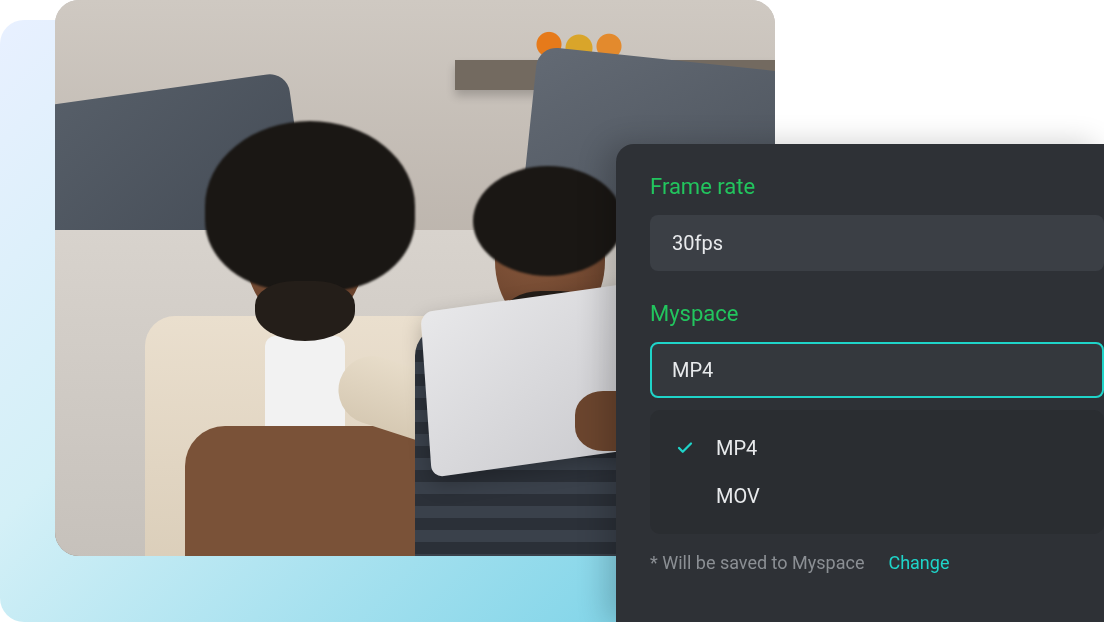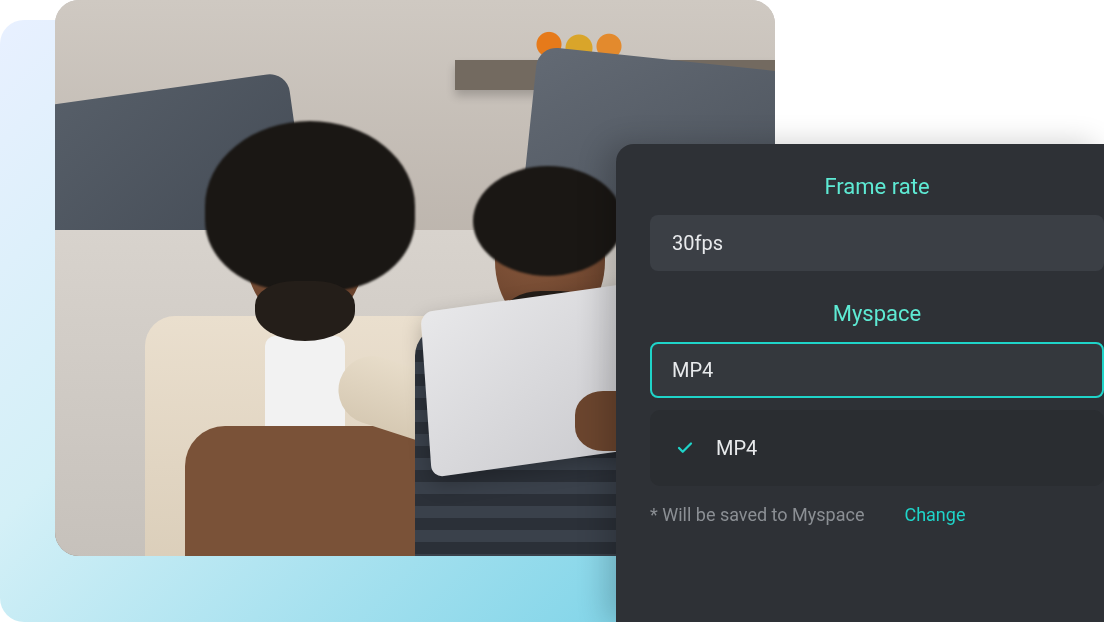--- a/index.html
+++ b/index.html
@@ -160,23 +160,22 @@
       background: #2e3136;
       border-radius: 18px 0 0 0;
       padding: 30px 0 0 34px;
       z-index: 3;
       color: #e8eaec;
       box-shadow: -10px 0 30px rgba(0,0,0,0.2);
     }
     .field-label {
       font-size: 22px;
       font-weight: 400;
-      color: #5eead4;
+      color: #22c55e;
       margin-bottom: 16px;
-      text-align: center;
     }
     .select-box {
       background: #3b3f45;
       border-radius: 8px;
       padding: 16px 22px;
       font-size: 20px;
       color: #e8eaec;
       margin-right: 0;
       cursor: pointer;
     }
@@ -205,21 +204,21 @@
     .dropdown-item .check {
       width: 22px;
       display: inline-flex;
       color: #1fd4c9;
     }
     .footer-note {
       margin-top: 18px;
       font-size: 18px;
       color: #8b8f94;
       display: flex;
-      gap: 40px;
+      gap: 24px;
     }
     .change-link {
       color: #1fd4c9;
       cursor: pointer;
     }
   </style>
 </head>
 <body>
 
 <div class="gradient-bg"></div>
@@ -266,20 +265,24 @@
 
   <div class="dropdown">
     <div class="dropdown-item">
       <span class="check">
         <svg width="18" height="18" viewBox="0 0 24 24" fill="none" stroke="currentColor" stroke-width="3" stroke-linecap="round" stroke-linejoin="round">
             <polyline points="20 6 9 17 4 12"></polyline>
           </svg>
       </span>
       <span>MP4</span>
     </div>
+    <div class="dropdown-item">
+      <span class="check"></span>
+      <span>MOV</span>
+    </div>
 
   </div>
 
   <div class="footer-note">
     <span>* Will be saved to Myspace</span>
     <span class="change-link">Change</span>
   </div>
 </div>
 
 </body></html>

